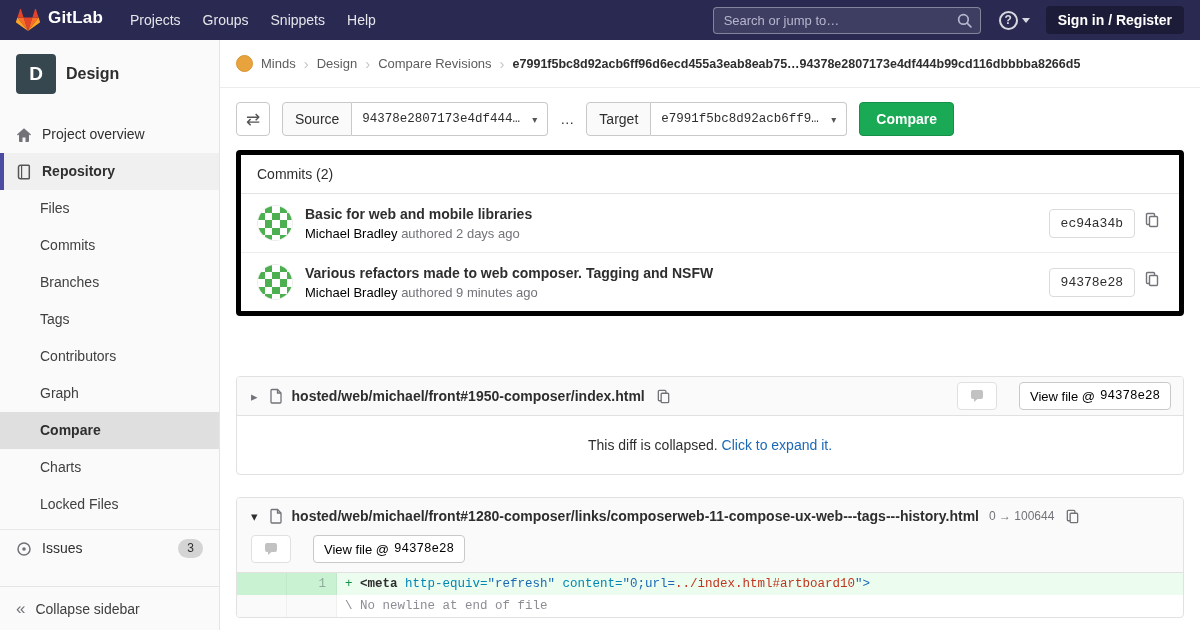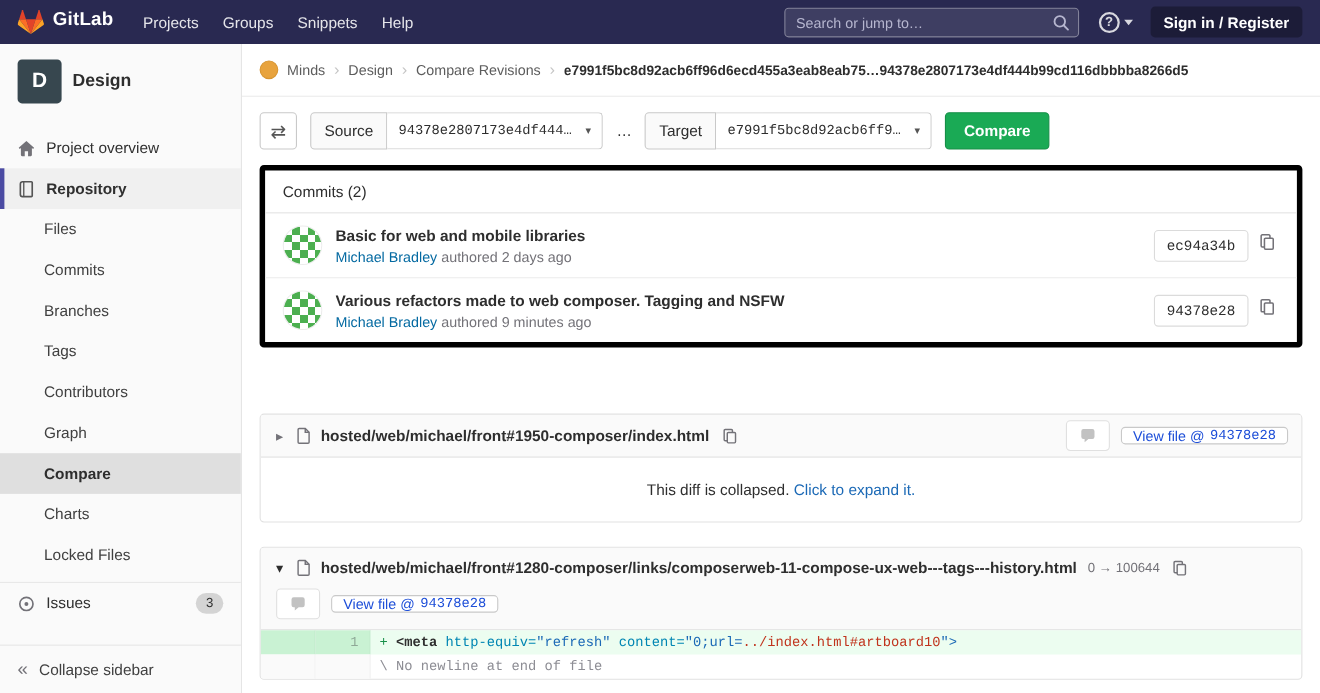--- a/index.html
+++ b/index.html
@@ -79,21 +79,21 @@
   .panel { border:5px solid #000000; border-radius:4px; margin-top:14px; }
   .panel-head { padding:11px 16px; border-bottom:1px solid #e3e3e3; font-size:14px; color:#2e2e2e; }
   .commit-row { display:flex; align-items:center; gap:12px; padding:11px 16px; }
   .commit-row + .commit-row { border-top:1px solid #ededed; }
   .identicon { width:36px; height:36px; border-radius:50%; border:1px solid #ececec; overflow:hidden; flex-shrink:0; background:#fff; }
   .identicon svg { display:block; }
   .commit-main { flex:1; min-width:0; }
   .commit-title { display:block; font-size:14px; font-weight:600; color:#2e2e2e; margin-bottom:4px;
     white-space:nowrap; overflow:hidden; text-overflow:ellipsis; }
   .commit-meta { font-size:13px; color:#737278; }
-  .commit-author { color:#0369a1; }
+  .commit-author { color:#000000; }
   .sha-group { display:flex; align-items:flex-start; gap:6px; }
   .sha-box { font-family:"Liberation Mono", monospace; font-size:13px; color:#2e2e2e; background:#fff;
     border:1px solid #dbdbdb; border-radius:4px; padding:6px 11px; }
   .icon-plain { background:none; border:none; padding:3px; display:flex; align-items:center; }
 
   
   .stats-row { display:flex; align-items:center; margin-top:38px; }
   .stats-text { font-size:14px; color:#2e2e2e; }
   .stats-text > * { margin-right:3px; }
   .files-link { color:#1b69b6; font-weight:600; white-space:nowrap; }
@@ -113,21 +113,21 @@
   .file-head { background:#fafafa; border-bottom:1px solid #e1e1e1; padding:5px 12px; }
   .fh-line { display:flex; align-items:center; gap:8px; min-height:26px; }
   .caret-btn { background:none; border:none; padding:0 2px; font-size:13px; color:#737278; line-height:1; }
   .caret-btn.dark { color:#2e2e2e; }
   .file-path { font-size:14px; font-weight:600; color:#2e2e2e; white-space:nowrap; overflow:hidden; text-overflow:ellipsis; }
   .file-mode { font-size:12px; color:#737278; margin-left:2px; white-space:nowrap; }
   .fh-actions { margin-left:auto; display:flex; align-items:center; gap:10px; }
   .fh-actions2 { display:flex; align-items:center; gap:10px; margin:6px 0 4px 2px; }
   .comment-btn { background:#fff; border:1px solid #e0e0e0; border-radius:4px; padding:5px 11px; display:flex; align-items:center; }
   .view-file-btn { display:flex; align-items:center; gap:5px; background:#fff; border:1px solid #c9c9c9; border-radius:4px;
-    padding:0 10px; height:16px; font-size:13px; color:#1d4ed8; white-space:nowrap; }
+    padding:0 10px; height:28px; font-size:13px; color:#000000; white-space:nowrap;margin-left:12px; }
   .vf-sha { font-family:"Liberation Mono", monospace; font-size:12.5px; }
   .collapsed-body { padding:21px 16px; text-align:center; font-size:14px; color:#2e2e2e; }
   .expand-link { color:#1b69b6; }
 
   
   .diff-table { font-family:"Liberation Mono", monospace; font-size:12.5px; }
   .diff-row { display:flex; line-height:20px; }
   .ln { width:50px; flex-shrink:0; text-align:right; padding:1px 10px 1px 0; color:rgba(31,30,36,.35);
     border-right:1px solid rgba(0,0,0,.04); cursor:pointer; }
   .code-cell { flex:1; padding:1px 8px; white-space:pre; color:#2e2e2e; overflow:hidden; }

